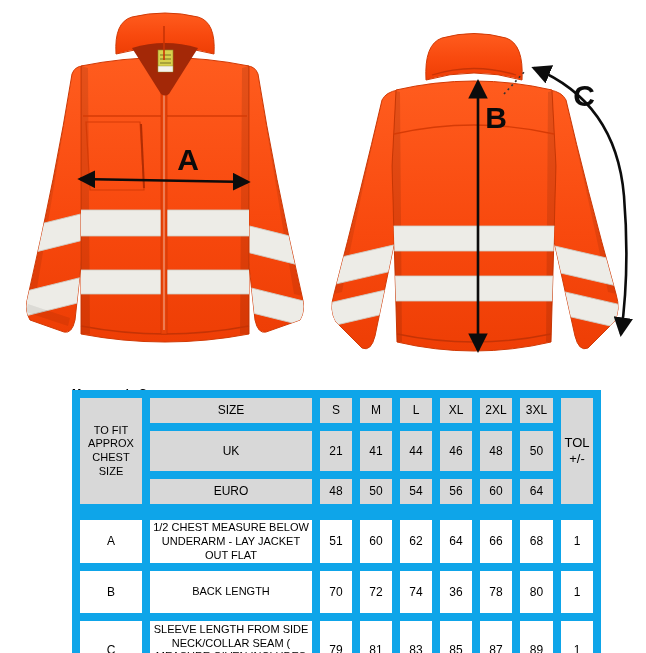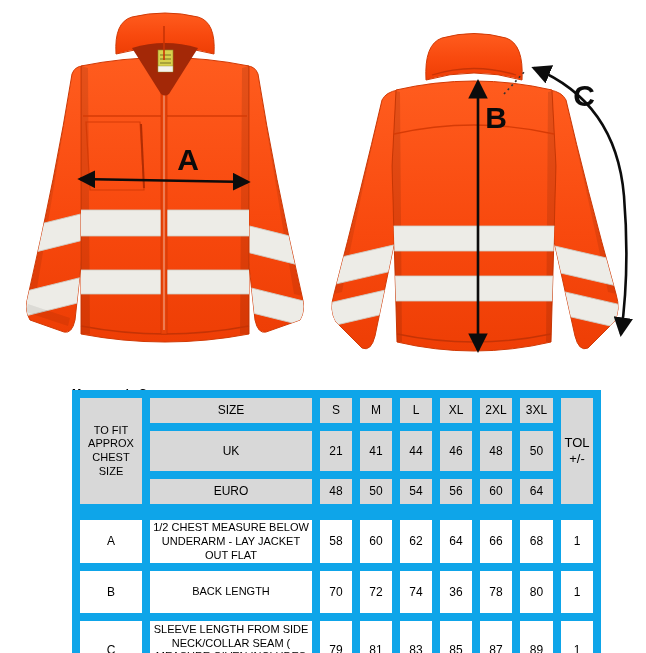--- a/index.html
+++ b/index.html
@@ -218,21 +218,21 @@
         <td>64</td>
       </tr>
 
       <tr class="sep">
           <td colspan="9"></td>
         </tr>
 
       <tr class="r-a">
         <td>A</td>
         <td class="rowlabel">1/2 CHEST MEASURE BELOW UNDERARM - LAY JACKET OUT FLAT</td>
-        <td class="thickL">58</td>
+        <td class="thickL">51</td>
         <td>60</td>
         <td>62</td>
         <td>64</td>
         <td>66</td>
         <td>68</td>
         <td class="thickL">1</td>
       </tr>
       <tr class="r-b">
         <td>B</td>
         <td class="rowlabel">BACK LENGTH</td>

